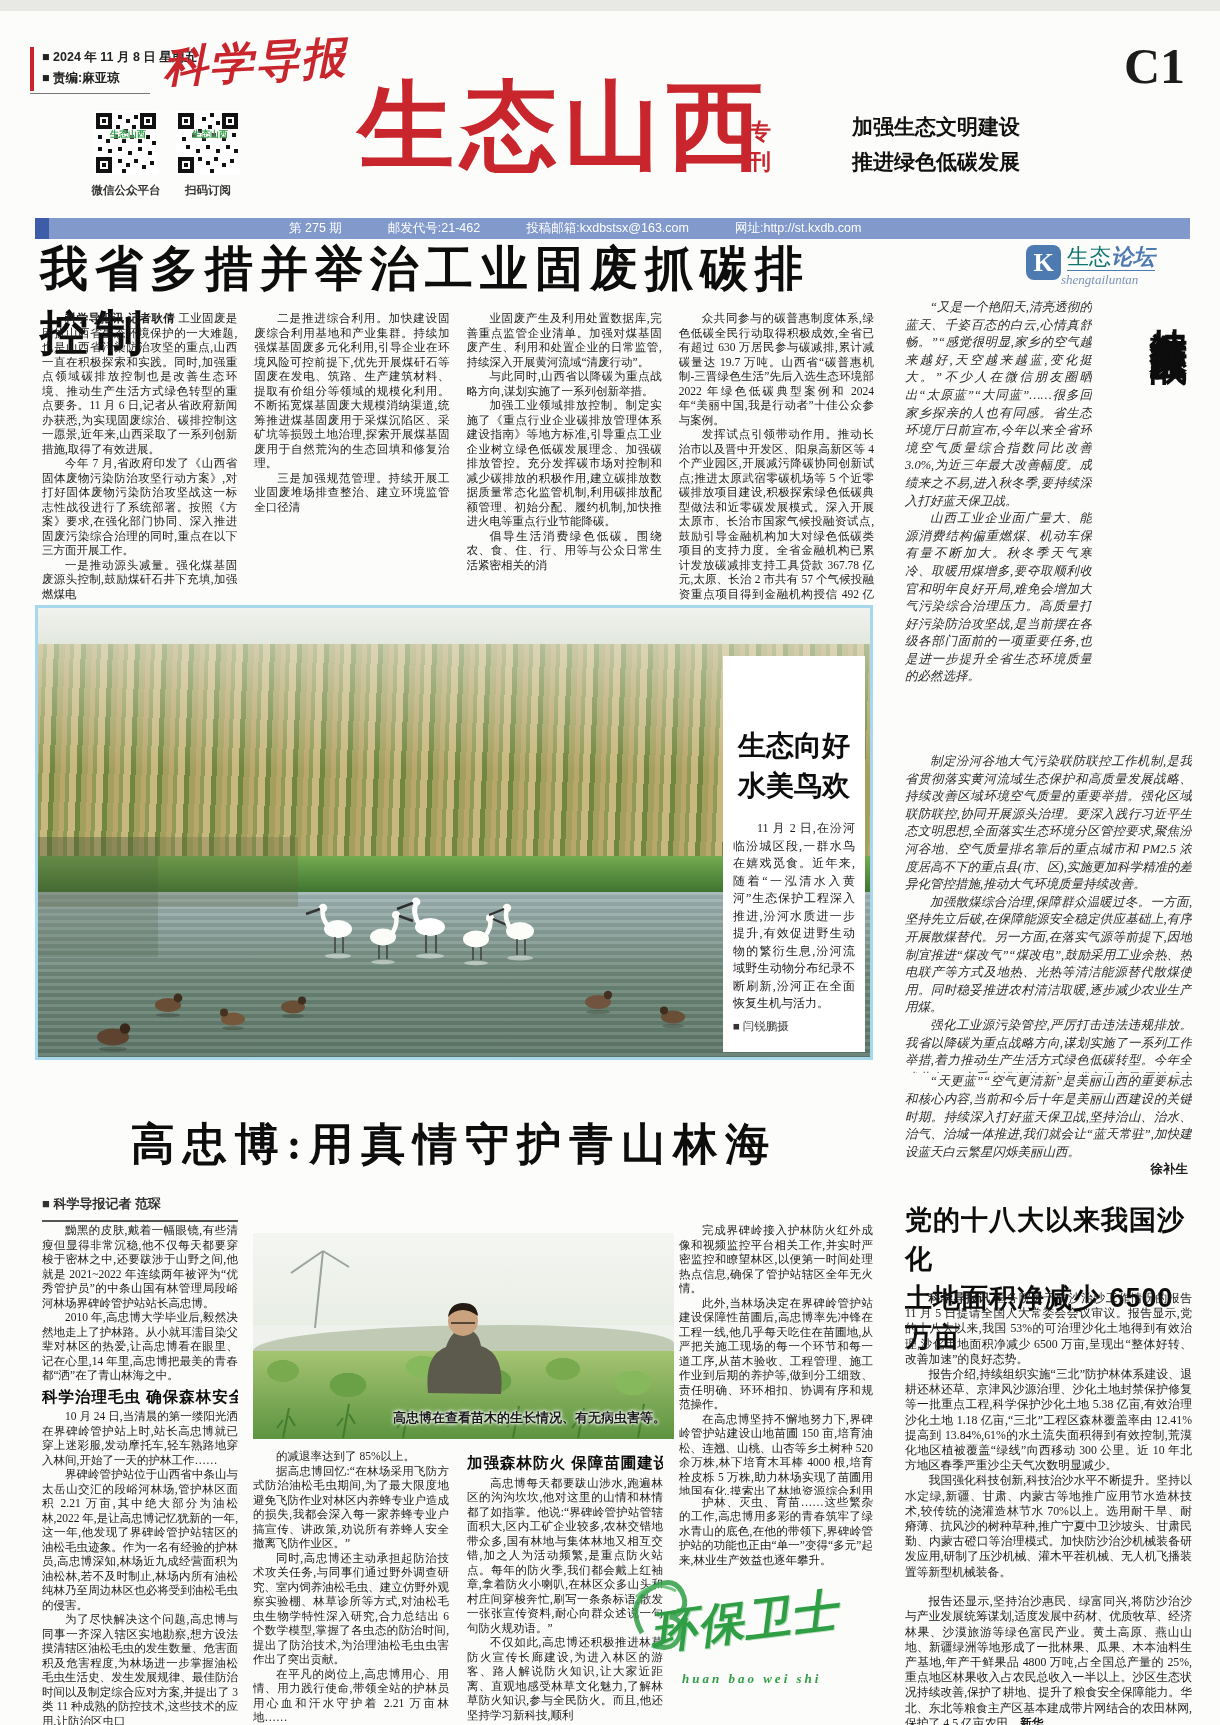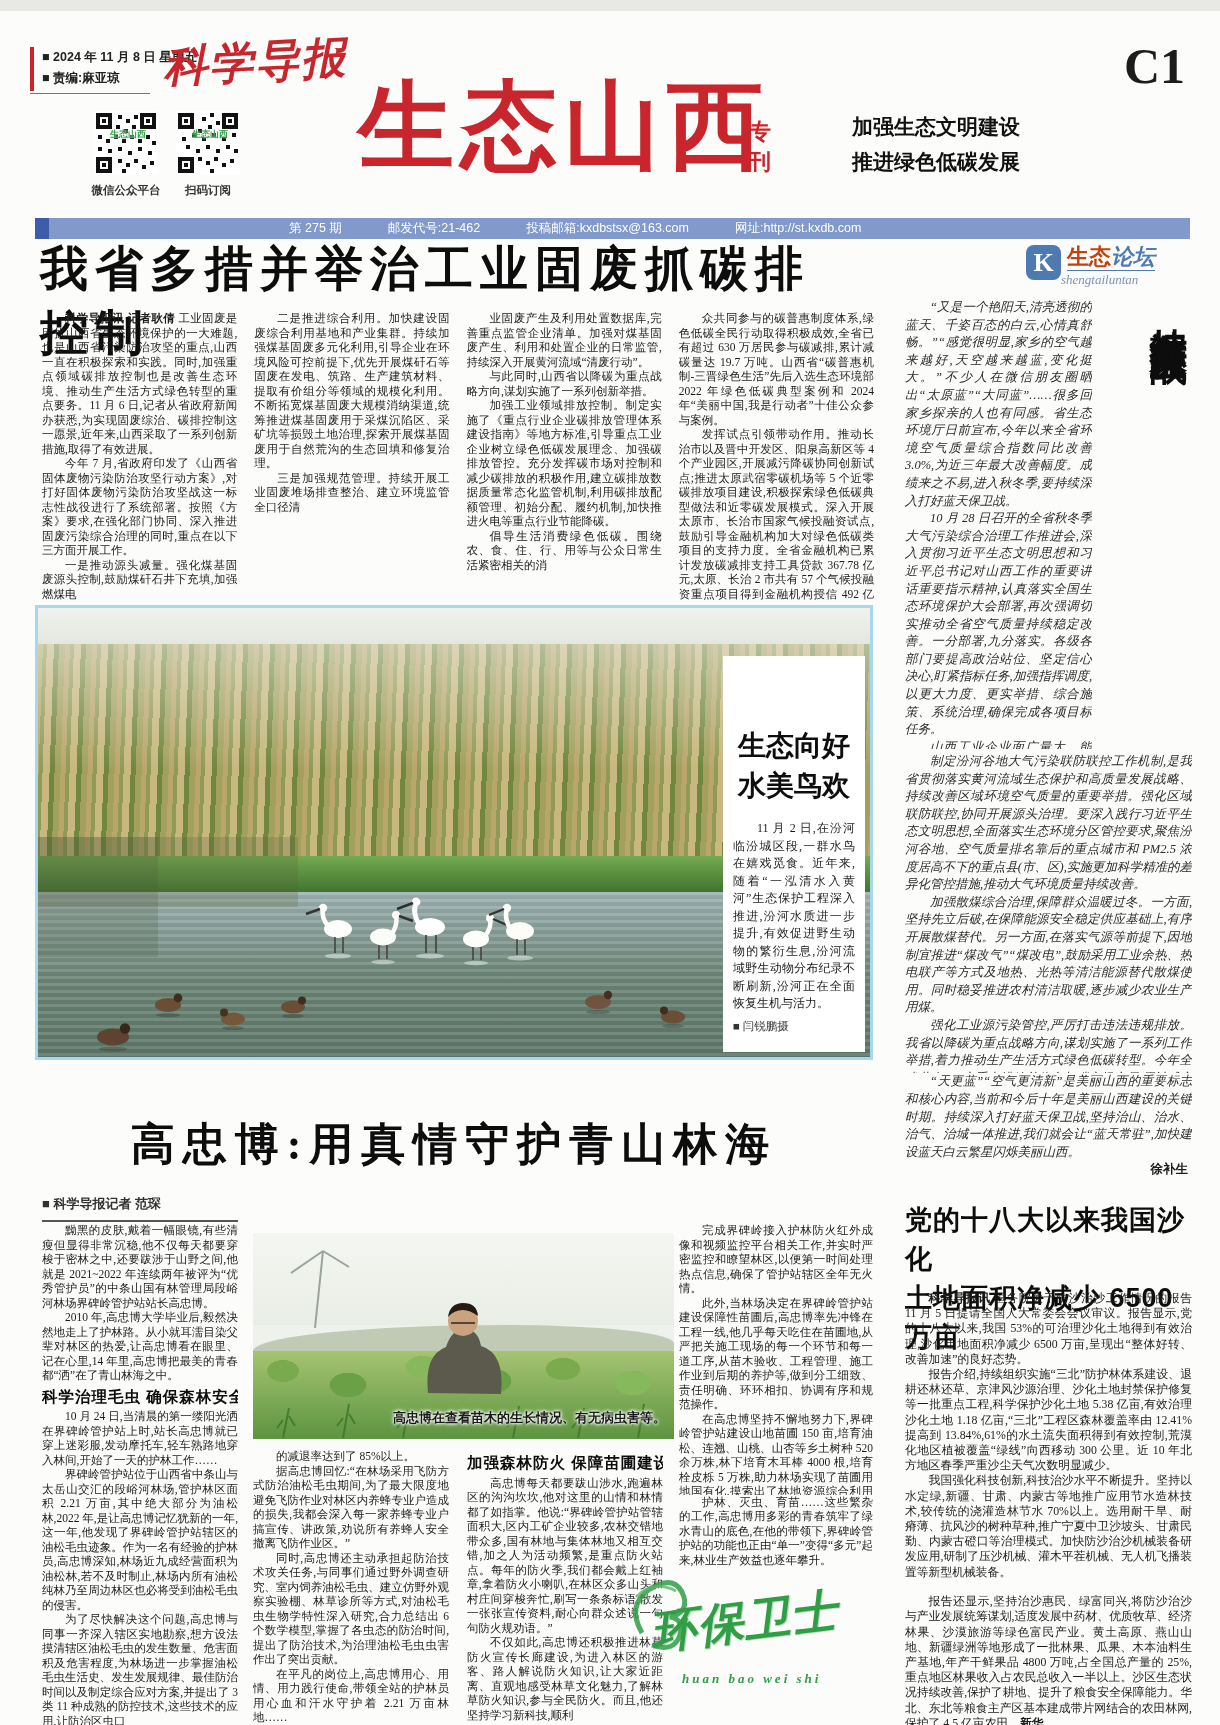--- a/index.html
+++ b/index.html
@@ -31,21 +31,21 @@
   
   .a1-headline{left:40px;top:226px;width:800px;font-size:48px;font-weight:900;letter-spacing:7px;color:#0d0d0d;}
   .a1-cols{left:42px;top:300px;width:832px;height:289px;display:flex;gap:17px;}
   .a1col{width:196px;height:289px;overflow:hidden;font-size:11.5px;line-height:14.5px;}
   .lead-label{font-weight:bold;font-family:"Liberation Sans",sans-serif;}
   
   .forum-logo{left:1026px;top:234px;width:170px;height:44px;display:flex;align-items:flex-start;}
   .k-box{width:35px;height:35px;background:#4e7ab2;border-radius:8px;color:#fff;font-size:26px;font-weight:900;
          display:flex;align-items:center;justify-content:center;font-family:"Liberation Serif",serif;}
   .forum-name{margin-left:6px;border-bottom:1px solid #4e7ab2;padding-bottom:1px;font-size:22px;line-height:24px;white-space:nowrap;}
-  .fn1{font-weight:700;color:#c2410c;font-family:"Liberation Sans",sans-serif;}
+  .fn1{font-weight:400;color:#0f766e;font-family:"Liberation Sans",sans-serif;}
   .fn2{font-weight:900;color:#4e7ab2;font-style:italic;}
   .forum-pinyin{font-size:13px;font-style:italic;color:#7b93b8;margin-top:1px;}
   .kai{font-style:italic;color:#2a2a2a;}
   .forum-a{left:905px;top:288px;width:287px;height:450px;display:flex;gap:48px;}
   .forum-a-text{width:233px;height:450px;overflow:hidden;font-size:12.5px;line-height:17.6px;}
   .forum-vtitle{width:48px;margin-left:4px;height:445px;writing-mode:vertical-rl;text-orientation:upright;
                 font-size:37px;font-weight:900;letter-spacing:2px;color:#0d0d0d;line-height:48px;}
   .forum-b{left:905px;top:742px;width:287px;height:426px;overflow:hidden;display:flex;flex-direction:column;
            font-size:12.5px;line-height:17.6px;}
   .forum-b-main{flex:1 1 auto;overflow:hidden;}
@@ -262,21 +262,20 @@
       <div class="forum-name">
         <span class="fn1">生态</span><span class="fn2">论坛</span>
       </div>
       <div class="forum-pinyin">shengtailuntan</div>
     </div>
   </div>
 
   <div class="abs forum-a">
     <div class="forum-a-text kai jt">
         <p class="para">“又是一个艳阳天,清亮透彻的蓝天、千姿百态的白云,心情真舒畅。”“感觉很明显,家乡的空气越来越好,天空越来越蓝,变化挺大。”不少人在微信朋友圈晒出“太原蓝”“大同蓝”……很多回家乡探亲的人也有同感。省生态环境厅日前宣布,今年以来全省环境空气质量综合指数同比改善 3.0%,为近三年最大改善幅度。成绩来之不易,进入秋冬季,要持续深入打好蓝天保卫战。</p>
-        <p class="para">10 月 28 日召开的全省秋冬季大气污染综合治理工作推进会,深入贯彻习近平生态文明思想和习近平总书记对山西工作的重要讲话重要指示精神,认真落实全国生态环境保护大会部署,再次强调切实推动全省空气质量持续稳定改善。一分部署,九分落实。各级各部门要提高政治站位、坚定信心决心,盯紧指标任务,加强指挥调度,以更大力度、更实举措、综合施策、系统治理,确保完成各项目标任务。</p>
         <p class="para">山西工业企业面广量大、能源消费结构偏重燃煤、机动车保有量不断加大。秋冬季天气寒冷、取暖用煤增多,要夺取顺利收官和明年良好开局,难免会增加大气污染综合治理压力。高质量打好污染防治攻坚战,是当前摆在各级各部门面前的一项重要任务,也是进一步提升全省生态环境质量的必然选择。</p>
       </div>
     <div class="forum-vtitle">持续深入打好蓝天保卫战</div>
   </div>
   <div class="abs forum-b">
     <div class="forum-b-main kai jt">
         <p class="para">制定汾河谷地大气污染联防联控工作机制,是我省贯彻落实黄河流域生态保护和高质量发展战略、持续改善区域环境空气质量的重要举措。强化区域联防联控,协同开展源头治理。要深入践行习近平生态文明思想,全面落实生态环境分区管控要求,聚焦汾河谷地、空气质量排名靠后的重点城市和 PM2.5 浓度居高不下的重点县(市、区),实施更加科学精准的差异化管控措施,推动大气环境质量持续改善。</p>
         <p class="para">加强散煤综合治理,保障群众温暖过冬。一方面,坚持先立后破,在保障能源安全稳定供应基础上,有序开展散煤替代。另一方面,在落实气源等前提下,因地制宜推进“煤改气”“煤改电”,鼓励采用工业余热、热电联产等方式及地热、光热等清洁能源替代散煤使用。同时稳妥推进农村清洁取暖,逐步减少农业生产用煤。</p>
         <p class="para">强化工业源污染管控,严厉打击违法违规排放。我省以降碳为重点战略方向,谋划实施了一系列工作举措,着力推动生产生活方式绿色低碳转型。今年全省共有 96 家重点排放单位参与碳市场交易,累计成交量达 5442.33 万吨、成交额达 32.09 亿元。巩固重点行业超低排放改造成果,需要强化标准引领,引导重点工业企业树立绿色低碳发展理念,进一步加强碳排放管控。</p>
       </div>

